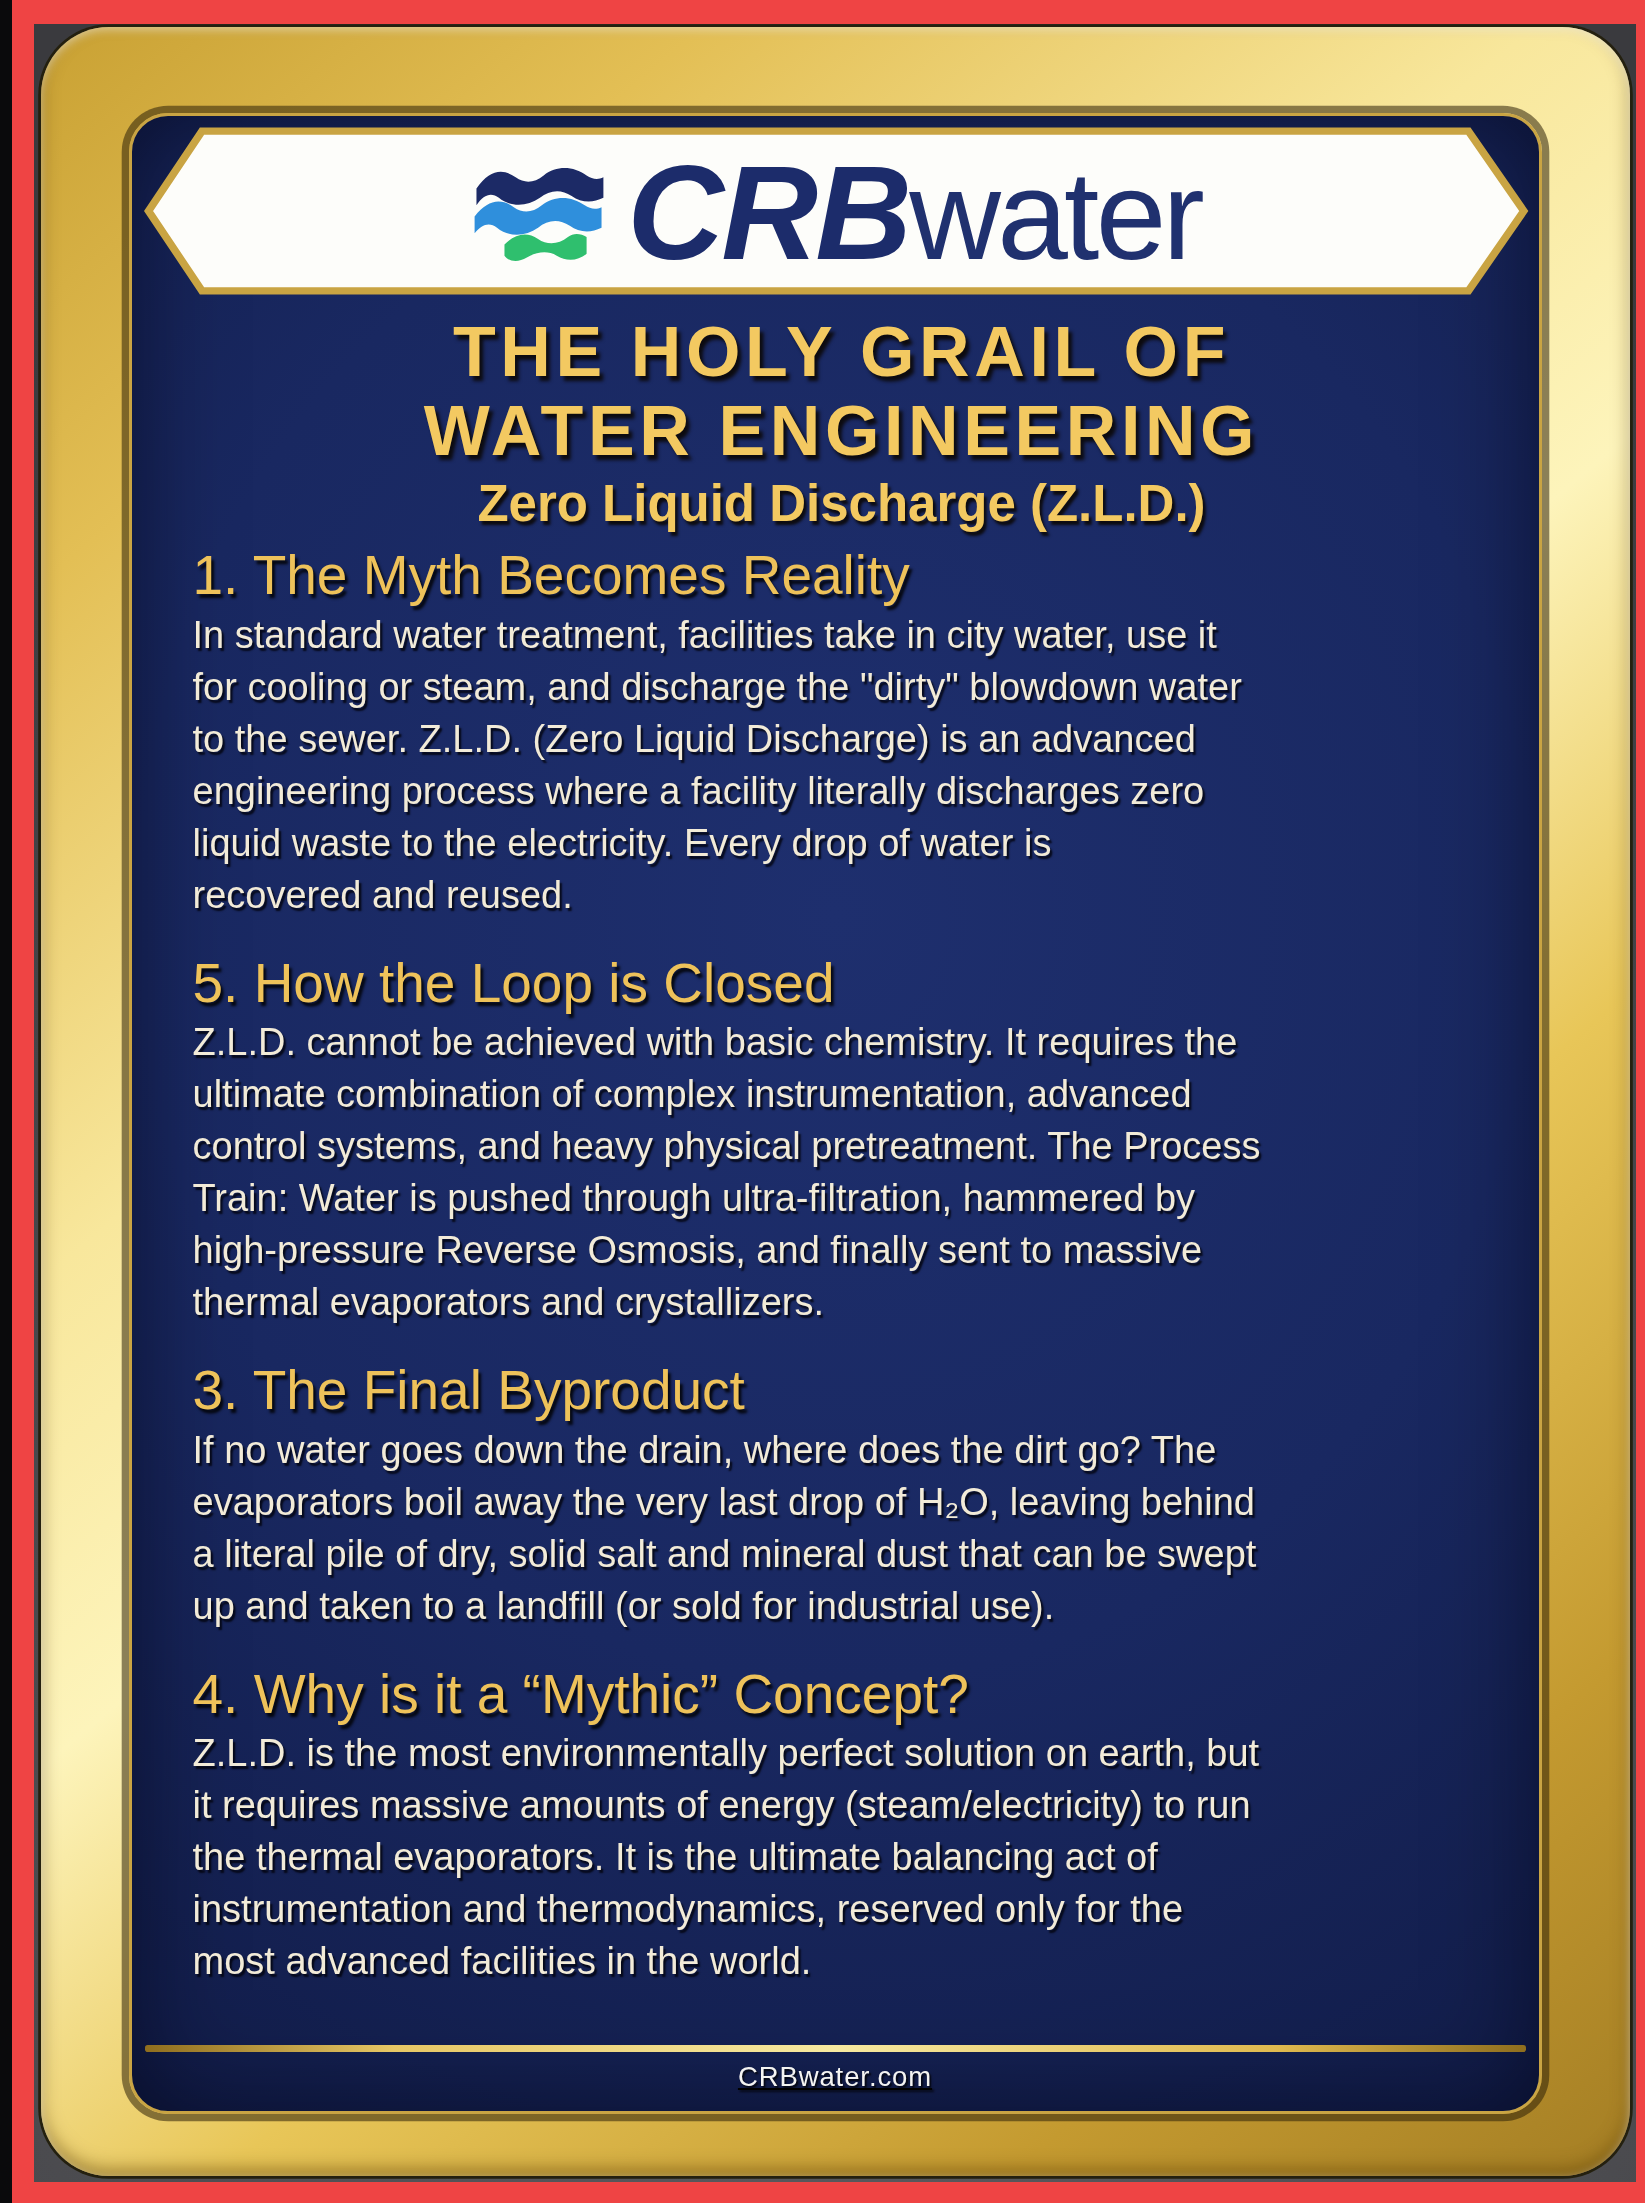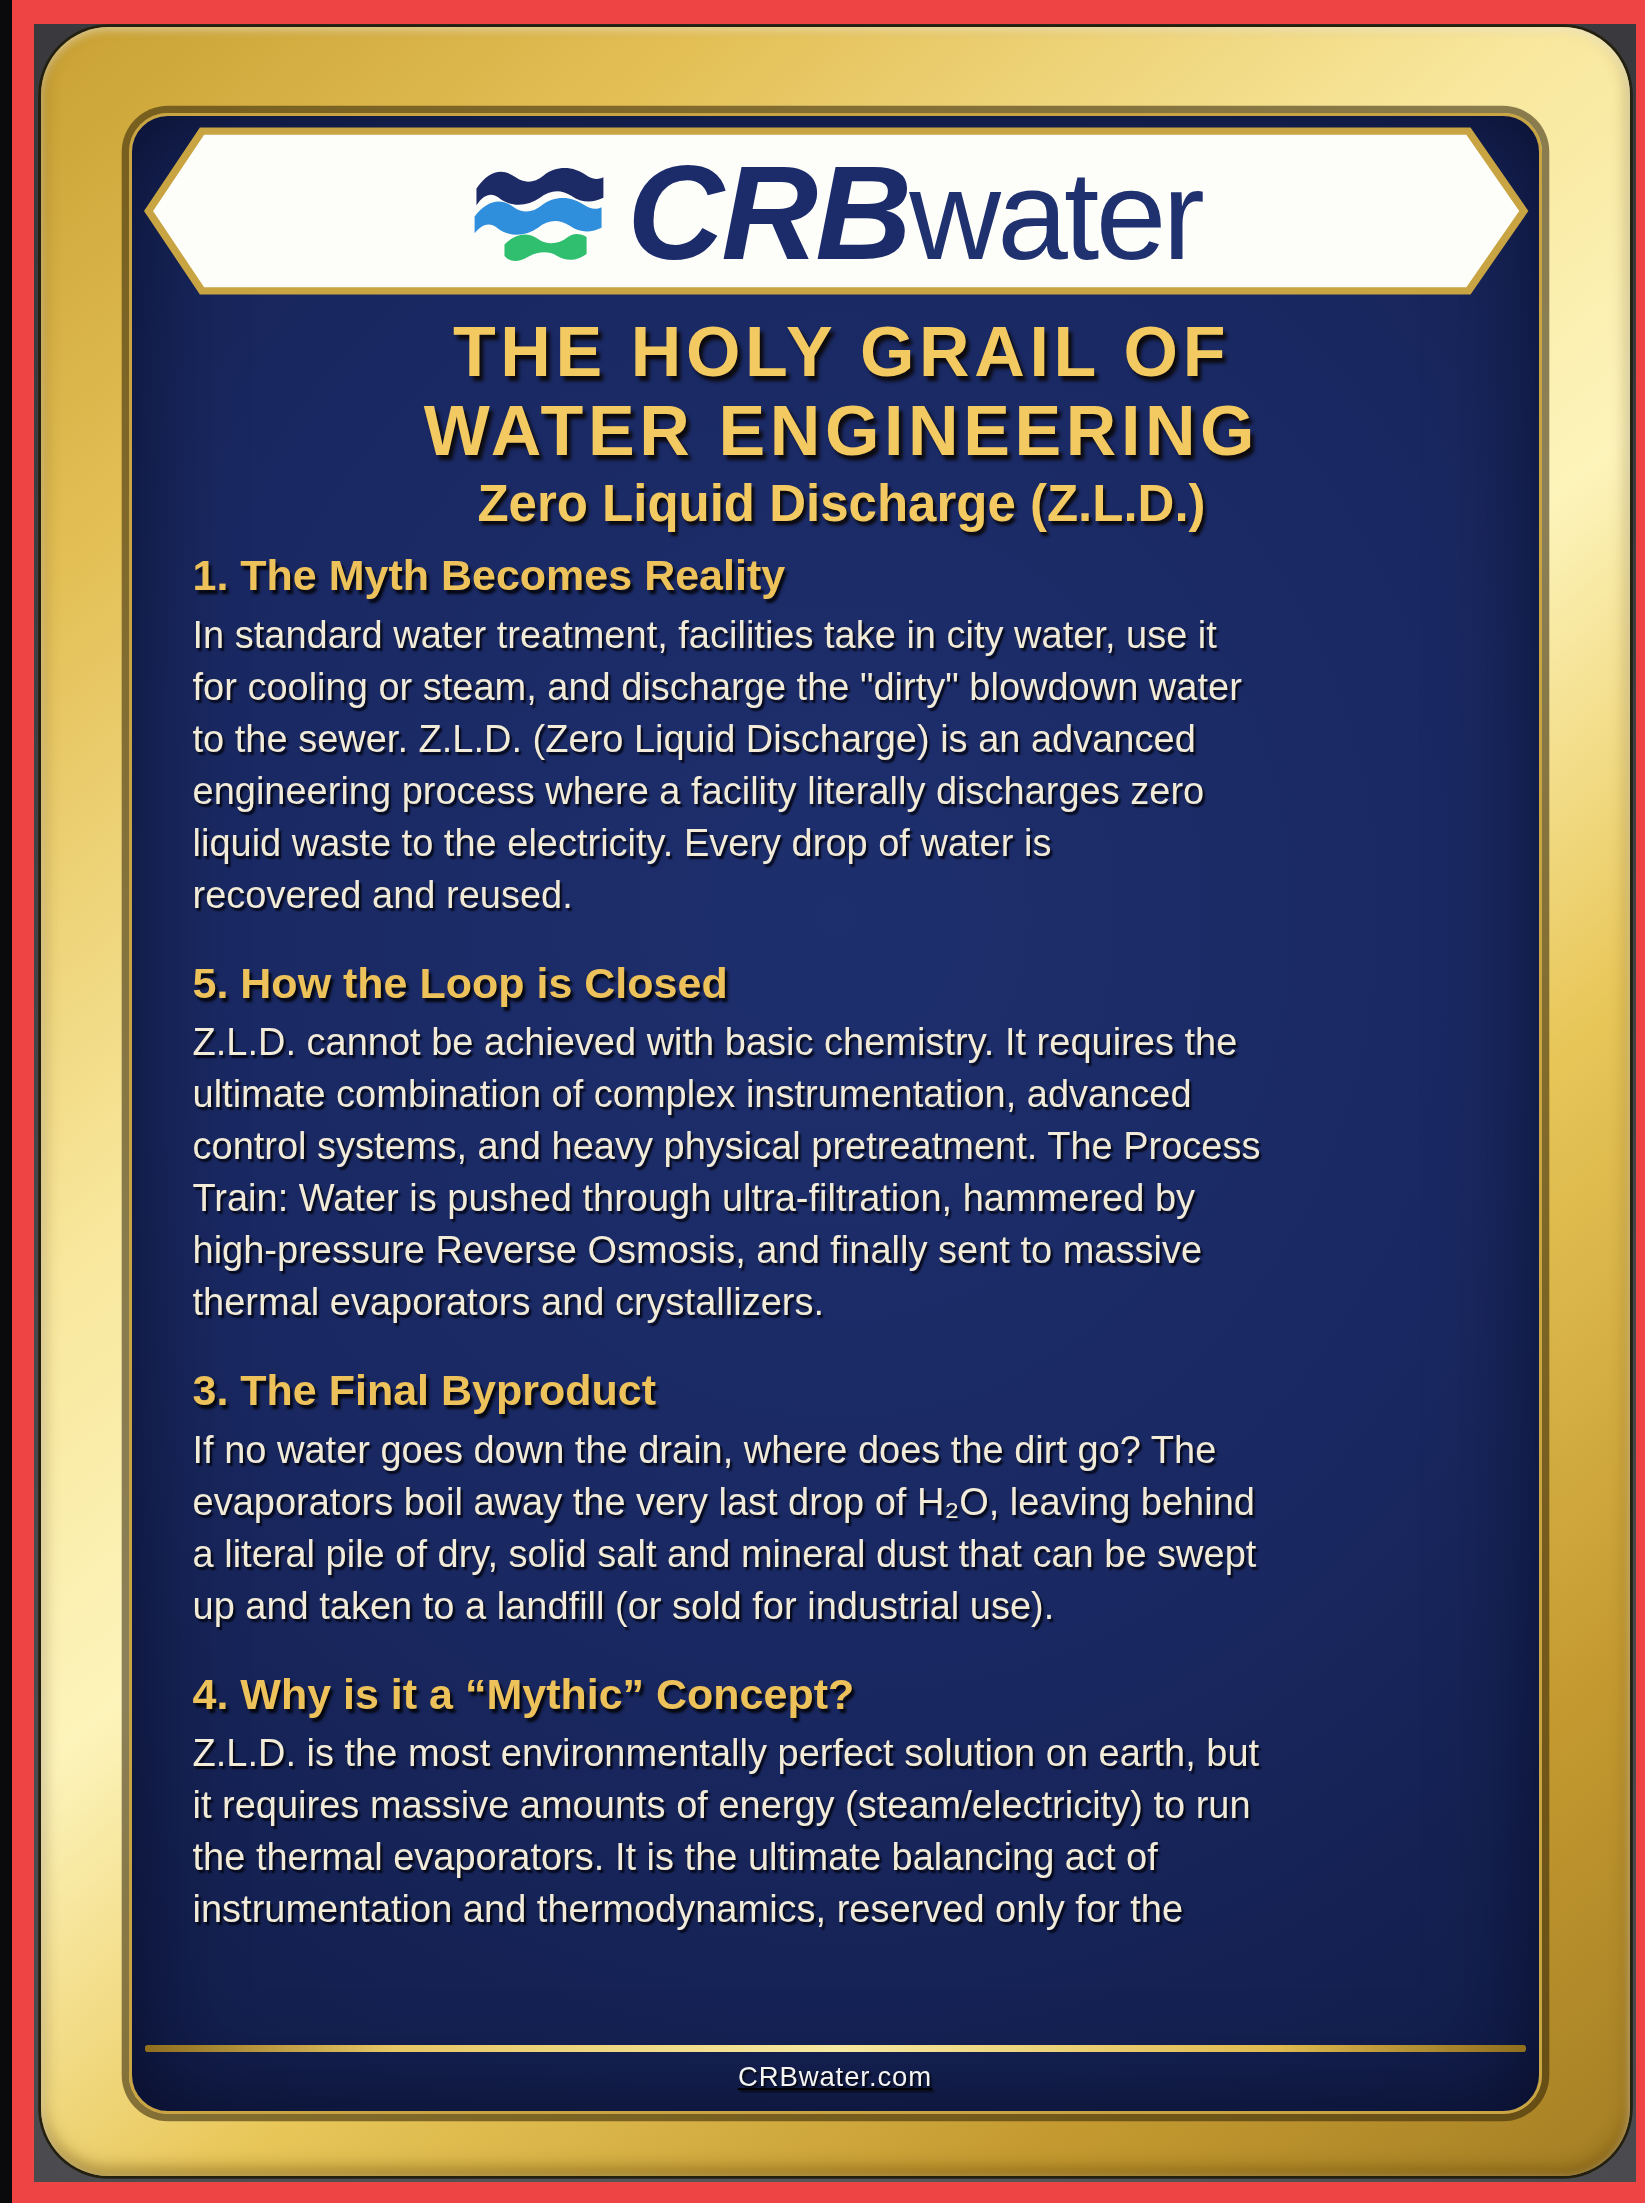--- a/index.html
+++ b/index.html
@@ -20,21 +20,21 @@
   .banner svg.shape{position:absolute;inset:0;width:100%;height:100%;}
   .logo{position:relative;display:flex;align-items:center;gap:18.4px;transform:translateY(1.8px);}
   .logo .wordmark{display:flex;align-items:baseline;}
   .crb{font-style:italic;font-weight:900;font-size:134px;line-height:1;color:#1c2c6b;letter-spacing:-2.8px;}
   .water{font-weight:400;font-size:127px;line-height:1;color:#20316f;letter-spacing:-3.7px;text-align:center;}
   .content{position:relative;padding:197px 48px 0 61px;}
   .title-line{font-weight:700;font-size:70px;line-height:79px;letter-spacing:4.6px;text-align:center;
        color:#f3c961;text-shadow:3.7px 4.6px 3.7px rgba(10,6,0,.85);}
   .subtitle{font-weight:700;font-size:51px;line-height:57px;text-align:center;color:#f3c961;
        text-shadow:2.8px 3.7px 2.8px rgba(10,6,0,.85);margin-top:3.7px;}
-  .sec-heading{font-weight:700;font-size:43px;line-height:55px;color:#eec25a;
+  .sec-heading{font-weight:400;font-size:55px;line-height:55px;color:#eec25a;
        text-shadow:2.8px 3.7px 2.8px rgba(0,0,0,.85);margin:35px 0 5.5px 0;}
   .sec-heading.first{margin-top:16.5px;}
   .sec-body div{font-size:38px;line-height:52px;color:#f2ebd8;white-space:nowrap;
        text-shadow:2.3px 3.2px 1.8px rgba(0,0,8,.8);}
   .footer{position:absolute;left:13px;right:13px;bottom:8px;text-decoration:underline;}
   .gold-rule{height:6.4px;border-radius:2.8px;
        background:linear-gradient(90deg,#8f6e1e,#e7c765 18%,#f7e9a0 50%,#e0ba4f 82%,#8f6e1e);}
   .footer-strip{height:51px;display:flex;align-items:center;justify-content:center;}
   .footer-url{font-size:27.5px;letter-spacing:0.9px;color:#f4f4f2;text-shadow:1.8px 1.8px 1.8px rgba(0,0,0,.8);}
 </style>
@@ -95,20 +95,21 @@
             <div>a literal pile of dry, solid salt and mineral dust that can be swept</div>
             <div>up and taken to a landfill (or sold for industrial use).</div>
           </div>
 
         <div class="sec-heading">4. Why is it a “Mythic” Concept?</div>
         <div class="sec-body">
             <div>Z.L.D. is the most environmentally perfect solution on earth, but</div>
             <div>it requires massive amounts of energy (steam/electricity) to run</div>
             <div>the thermal evaporators. It is the ultimate balancing act of</div>
             <div>instrumentation and thermodynamics, reserved only for the</div>
+            <div>most advanced facilities in the world.</div>
           </div>
       </div>
 
       <div class="footer">
         <div class="gold-rule"></div>
         <div class="footer-strip">
           <span class="footer-url">CRBwater.com</span>
         </div>
       </div>
 

